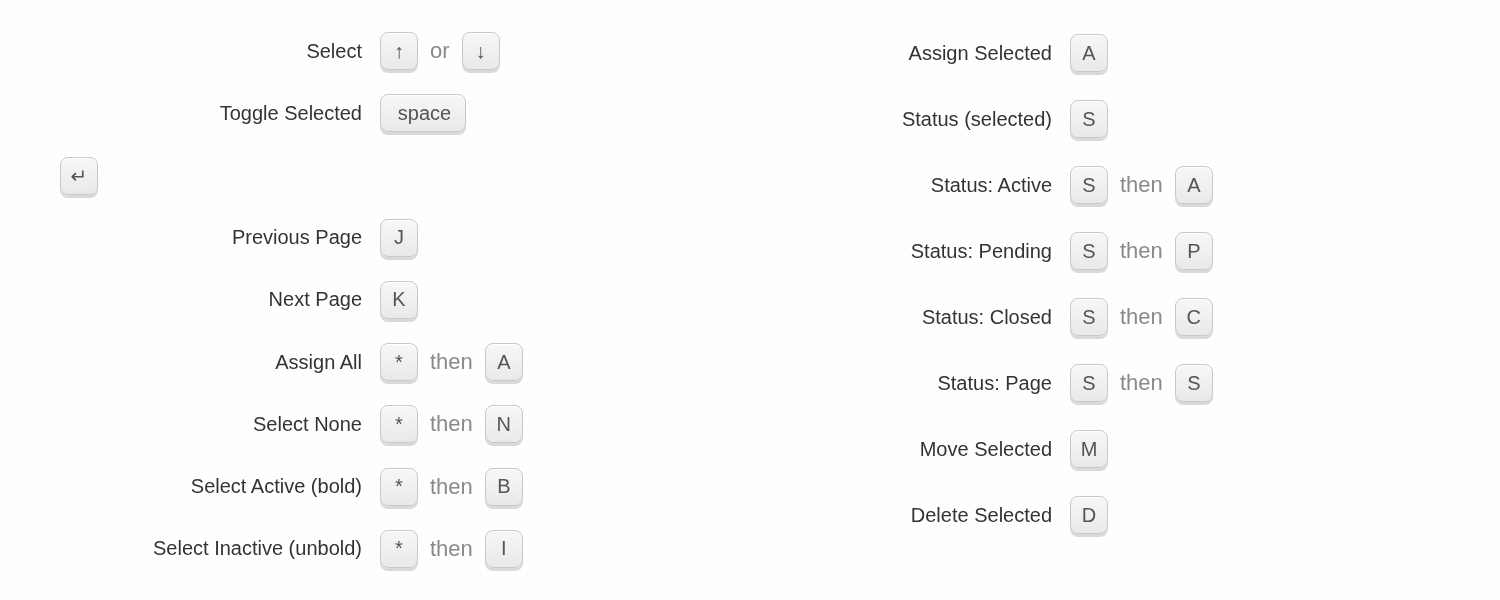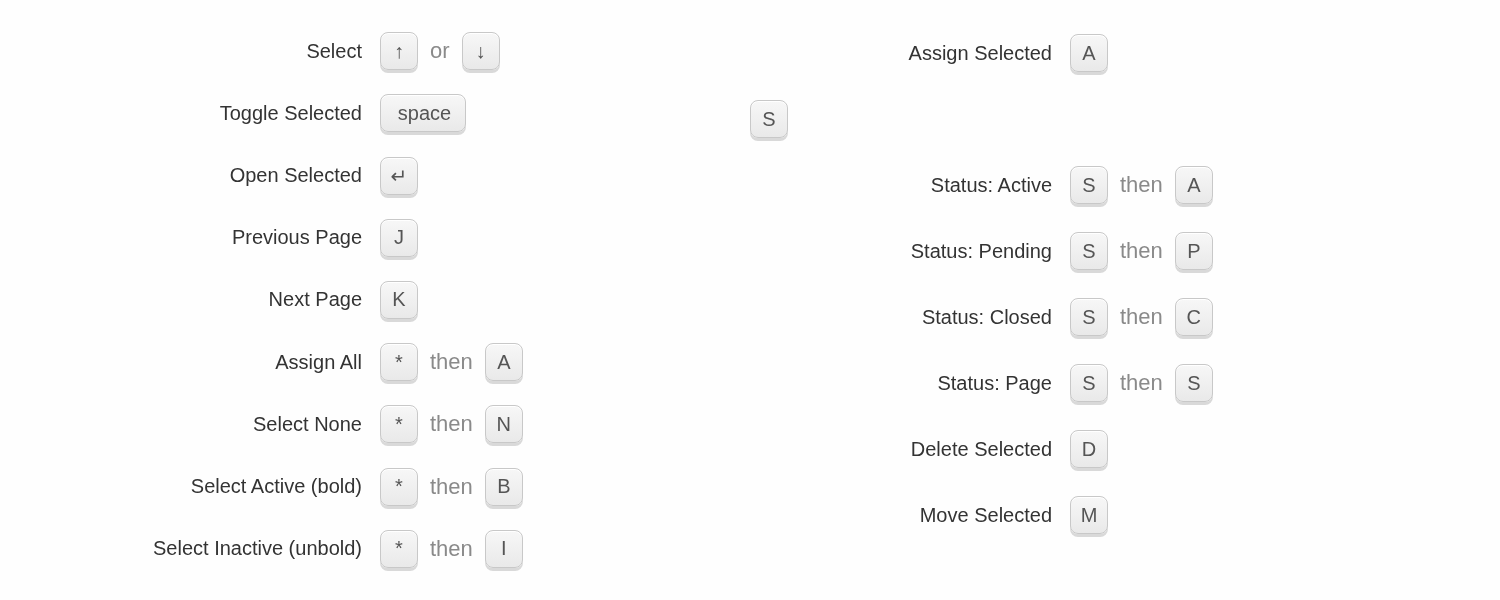--- a/index.html
+++ b/index.html
@@ -33,21 +33,20 @@
           <span class="key">↓</span>
         </div>
       </div>
       <div class="row">
         <div class="label">Toggle Selected</div>
         <div class="keys">
           <span class="key wide">space</span>
         </div>
       </div>
       <div class="row">
-        <div class="label">Open Selected</div>
         <div class="keys">
           <span class="key">↵</span>
         </div>
       </div>
       <div class="row">
         <div class="label">Previous Page</div>
         <div class="keys">
           <span class="key">J</span>
         </div>
       </div>
@@ -91,20 +90,21 @@
       </div>
     </div>
   <div class="col" id="col-right">
       <div class="row">
         <div class="label">Assign Selected</div>
         <div class="keys">
           <span class="key">A</span>
         </div>
       </div>
       <div class="row">
+        <div class="label">Status (selected)</div>
         <div class="keys">
           <span class="key">S</span>
         </div>
       </div>
       <div class="row">
         <div class="label">Status: Active</div>
         <div class="keys">
           <span class="key">S</span>
           <span class="sep">then</span>
           <span class="key">A</span>
@@ -128,25 +128,25 @@
       </div>
       <div class="row">
         <div class="label">Status: Page</div>
         <div class="keys">
           <span class="key">S</span>
           <span class="sep">then</span>
           <span class="key">S</span>
         </div>
       </div>
       <div class="row">
+        <div class="label">Move Selected</div>
+        <div class="keys">
+          <span class="key">M</span>
+        </div>
+      </div>
+      <div class="row">
         <div class="label">Delete Selected</div>
         <div class="keys">
           <span class="key">D</span>
-        </div>
-      </div>
-      <div class="row">
-        <div class="label">Move Selected</div>
-        <div class="keys">
-          <span class="key">M</span>
         </div>
       </div>
     </div>
 </div>
 
 </body></html>

